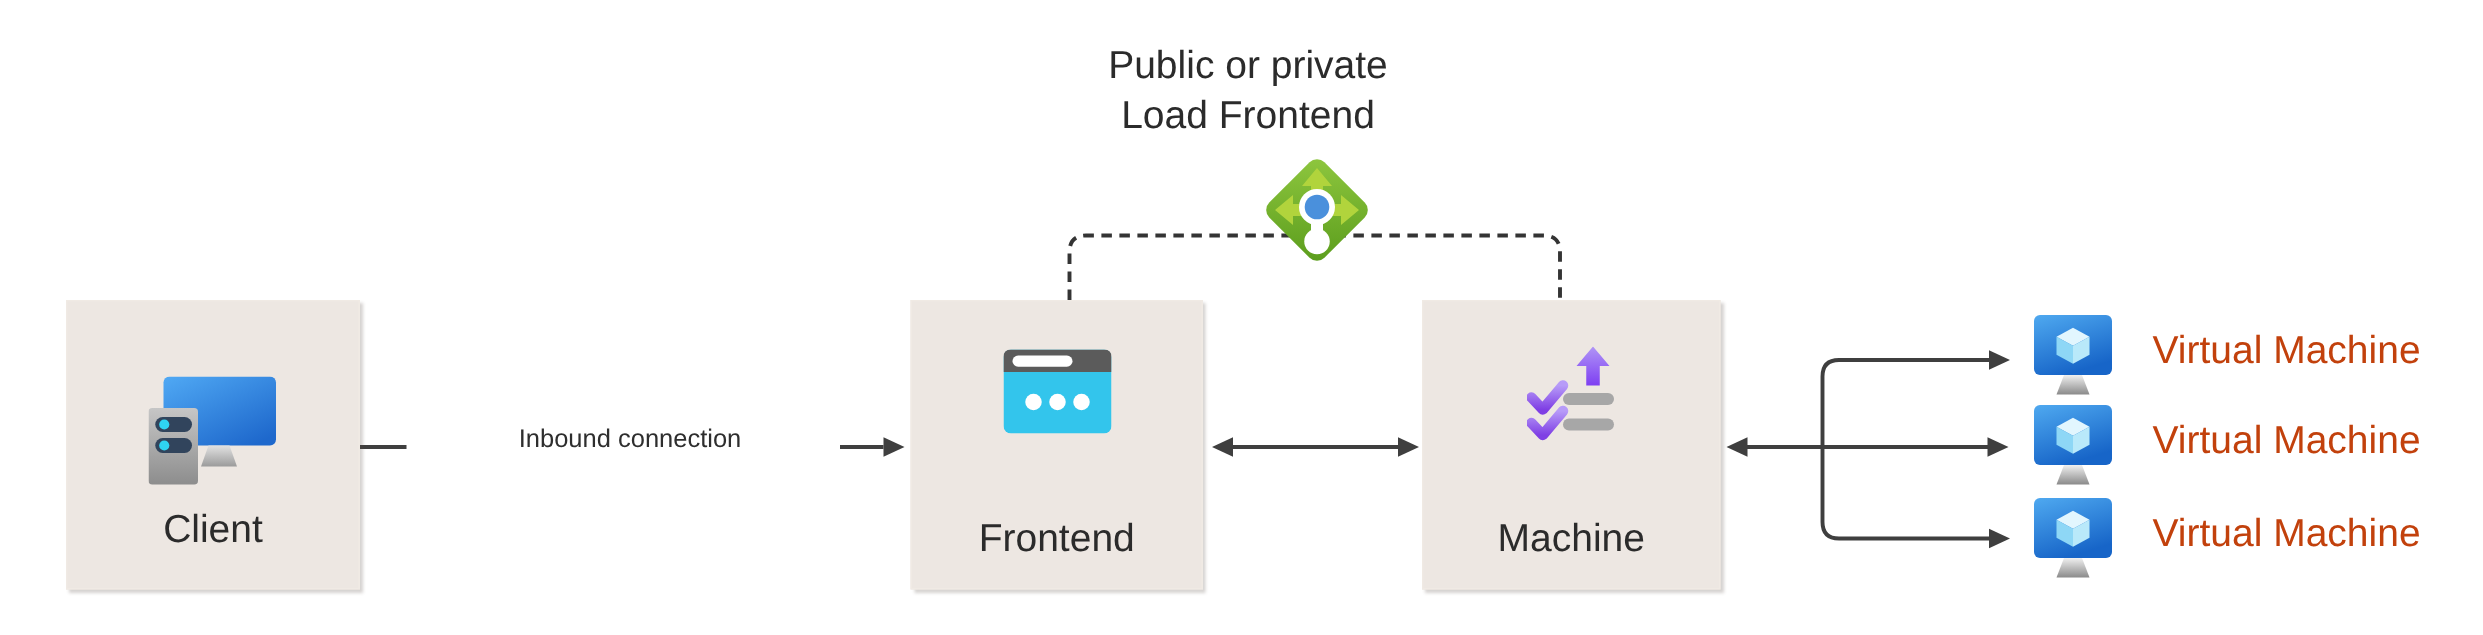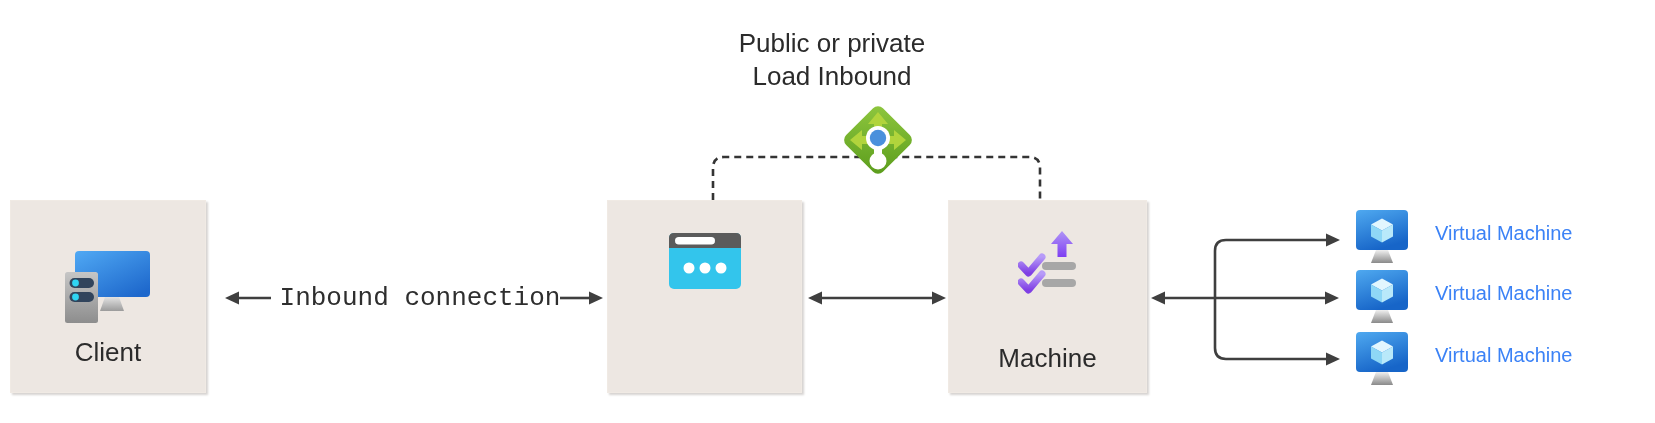--- a/index.html
+++ b/index.html
@@ -27,21 +27,21 @@
   .node-label {
     position:absolute; left:0; right:0; bottom:18px;
     text-align:center; font-size:26px; line-height:32px; color:#2b2b2b;
   }
   .lb-icon { position:absolute; left:839px; top:101px; z-index:3; }
 
   .vm-row {
     position:absolute; left:1353px; height:58px; z-index:2;
     display:flex; align-items:center; gap:24px;
   }
-  .vm-label { font-size:20px; color:#3b82f6; margin-bottom:12px; white-space:nowrap; }
+  .vm-label { font-size:26px; color:#c2410c; margin-bottom:12px; white-space:nowrap; }
 </style>
 </head>
 <body>
 
 <div class="canvas">
 
   <svg class="overlay" width="1655" height="423">
 
     <g>
       <polygon points="225,298 239,291.5 239,304.5"></polygon>
@@ -65,41 +65,41 @@
       <line x1="1164" y1="298" x2="1326" y2="298"></line>
       <polygon points="1339,298 1325,291.5 1325,304.5"></polygon>
       <path d="M1327 240 H1226 Q1215 240 1215 251 V348 Q1215 359 1226 359 H1327"></path>
       <polygon points="1340,240 1326,233.5 1326,246.5"></polygon>
       <polygon points="1340,359 1326,352.5 1326,365.5"></polygon>
     </g>
   </svg>
 
   <div class="diagram-title">
     <div>Public or private</div>
-    <div>Load Inbound</div>
+    <div>Load Frontend</div>
   </div>
 
   <svg class="lb-icon" width="78" height="78" viewBox="0 0 78 78">
     <defs>
       <linearGradient id="lbGrad" x1="0" y1="0" x2="1" y2="1">
         <stop offset="0" stop-color="#8fc73f"></stop>
           <stop offset="1" stop-color="#5a9c1c"></stop>
       </linearGradient>
     </defs>
     <rect x="13" y="13" width="52" height="52" rx="7" transform="rotate(45 39 39)" fill="url(#lbGrad)"></rect>
     <path d="M39 11 L49 23 L43 23 L43 34 L35 34 L35 23 L29 23 Z" fill="#b1d43c"></path>
     <path d="M11 39 L23 29 L23 35 L34 35 L34 43 L23 43 L23 49 Z" fill="#b1d43c"></path>
     <path d="M67 39 L55 29 L55 35 L44 35 L44 43 L55 43 L55 49 Z" fill="#b1d43c"></path>
     <rect x="35" y="42" width="8" height="18" fill="#ffffff"></rect>
     <circle cx="39" cy="60" r="8.5" fill="#ffffff"></circle>
     <circle cx="39" cy="37" r="12" fill="#ffffff"></circle>
     <circle cx="39" cy="37" r="8.2" fill="#4a90dc"></circle>
   </svg>
 
-  <div class="node" style="left:10px;width:196px">
+  <div class="node" style="left:44px;width:196px">
     <svg class="node-icon" style="top:50px" width="86" height="74" viewBox="0 0 86 74">
       <defs>
         <linearGradient id="cMon" x1="0" y1="0" x2="0.8" y2="1">
           <stop offset="0" stop-color="#50a9f4"></stop>
             <stop offset="1" stop-color="#1e68cc"></stop>
         </linearGradient>
         <linearGradient id="cStand" x1="0" y1="0" x2="0" y2="1">
           <stop offset="0" stop-color="#e2e2e2"></stop>
             <stop offset="1" stop-color="#9b9b9b"></stop>
         </linearGradient>
@@ -112,32 +112,33 @@
       <polygon points="40,46 54,46 59,60 35,60" fill="url(#cStand)"></polygon>
       <rect x="0" y="21" width="33" height="51" rx="2.5" fill="url(#cTower)"></rect>
       <rect x="4.5" y="27" width="24.5" height="10" rx="5" fill="#31445c"></rect>
       <circle cx="10.5" cy="32" r="3.4" fill="#2fd4f2"></circle>
       <rect x="4.5" y="41" width="24.5" height="10" rx="5" fill="#31445c"></rect>
       <circle cx="10.5" cy="46" r="3.4" fill="#2fd4f2"></circle>
     </svg>
     <div class="node-label" style="bottom:24px">Client</div>
   </div>
 
-  <div style="position:absolute; left:270px; top:283px; width:300px; text-align:center; font-size:26px; z-index:2;font-family:Liberation Mono, monospace;">Inbound connection</div>
+  <div style="position:absolute; left:270px; top:283px; width:300px; text-align:center; font-size:17px; z-index:2;">Inbound connection</div>
 
   <div class="node" style="left:607px;width:195px">
     <svg class="node-icon" style="top:32px" width="72" height="56" viewBox="0 0 72 56">
       <rect x="0" y="0" width="72" height="56" rx="5" fill="#33c5ec"></rect>
       <path d="M0 5 Q0 0 5 0 H67 Q72 0 72 5 V15 H0 Z" fill="#5b5b5b"></path>
       <rect x="6" y="4" width="40" height="7.5" rx="3.75" fill="#ffffff"></rect>
       <circle cx="20" cy="35" r="5.5" fill="#ffffff"></circle>
       <circle cx="36" cy="35" r="5.5" fill="#ffffff"></circle>
       <circle cx="52" cy="35" r="5.5" fill="#ffffff"></circle>
     </svg>
     <div class="node-label">
+      <div>Frontend</div>
     </div>
   </div>
 
   <div class="node" style="left:948px;width:199px">
     <svg class="node-icon" style="top:30px" width="60" height="64" viewBox="0 0 60 64">
       <defs>
         <linearGradient id="oArr" x1="0" y1="0" x2="0" y2="1">
           <stop offset="0" stop-color="#b095f6"></stop>
             <stop offset="1" stop-color="#7e3ff2"></stop>
         </linearGradient>

